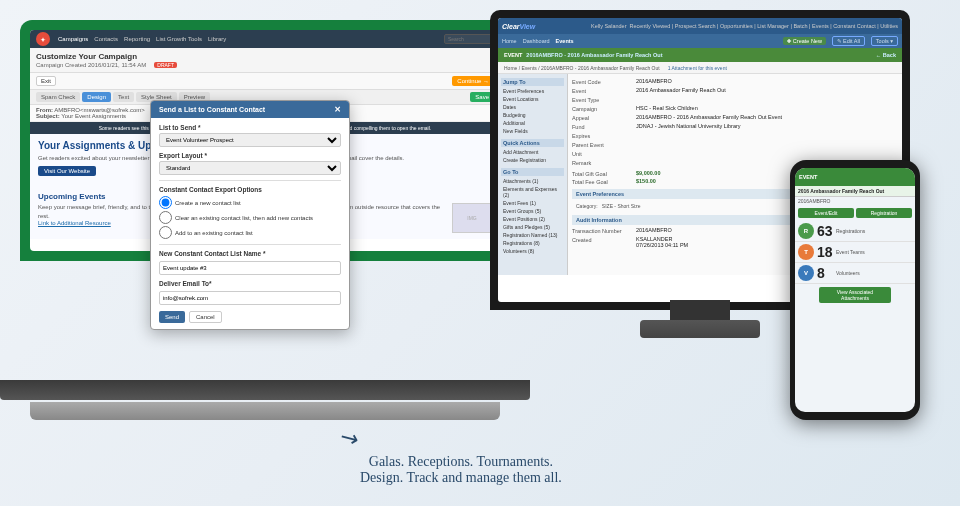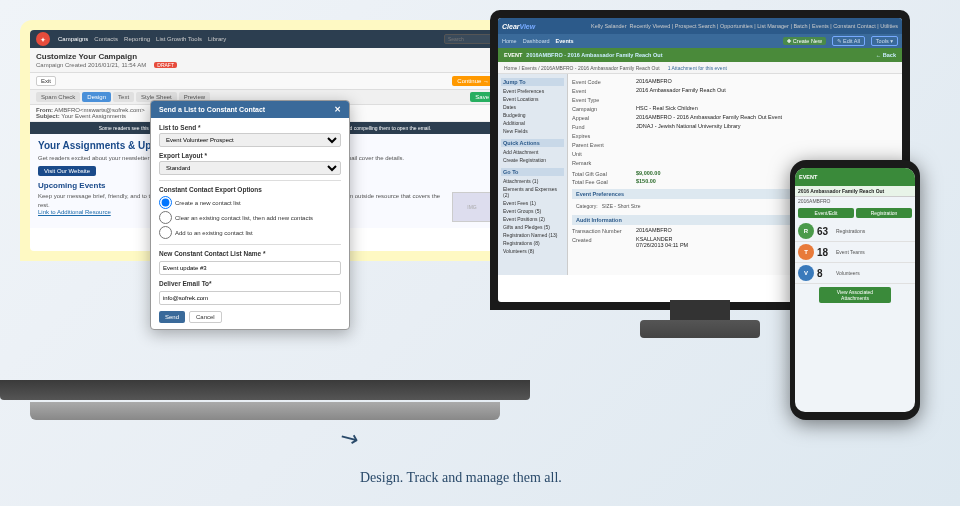--- a/index.html
+++ b/index.html
@@ -27,21 +27,21 @@
       width: 530px;
       height: 420px;
     }
 
     .laptop-body {
       position: absolute;
       left: 20px;
       top: 0;
       width: 490px;
       height: 241px;
-      background: #fef9c3;
+      background: #15803d;
       border-radius: 12px 12px 0 0;
       padding: 10px;
     }
 
     .laptop-screen {
       width: 100%;
       height: 100%;
       background: #fff;
       border-radius: 4px;
       overflow: hidden;
@@ -263,21 +263,21 @@
       display: inline-block;
       background: #1a4a8a;
       color: white;
       font-size: 6px;
       padding: 2px 6px;
       border-radius: 2px;
       margin-bottom: 4px;
     }
 
     .email-upcoming {
-      margin-top: 1px;
+      margin-top: 12px;
     }
 
     .email-upcoming-title {
       font-size: 8px;
       font-weight: bold;
       color: #1a4a8a;
       margin-bottom: 2px;
     }
 
     .email-upcoming-text {
@@ -719,21 +719,21 @@
       display: flex;
       align-items: center;
       justify-content: center;
       color: white;
       font-size: 6px;
       font-weight: bold;
       flex-shrink: 0;
     }
 
     .phone-stat-number {
-      font-size: 10px;
+      font-size: 14px;
       font-weight: bold;
       color: #222;
       min-width: 16px;
     }
 
     .phone-stat-label {
       font-size: 5px;
       color: #555;
     }
 
@@ -1079,16 +1079,17 @@
           <div class="phone-stat-label">Volunteers</div>
         </div>
 
         <div class="phone-view-btn">View Associated Attachments</div>
       </div>
     </div>
   </div>
 </div>
 
 <div class="tagline">
+  <div>Galas. Receptions. Tournaments.</div>
   <div>Design. Track and manage them all.</div>
 </div>
 
 <div style="position:absolute;bottom:55px;left:340px;font-size:22px;color:#2a4a6a;transform:scaleX(-1) rotate(30deg);">↙</div>
 
 </body></html>

